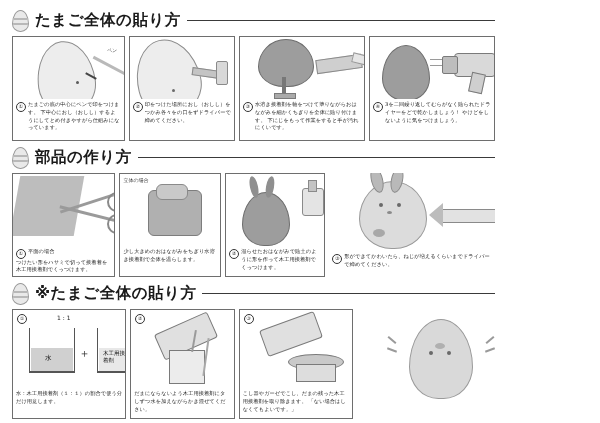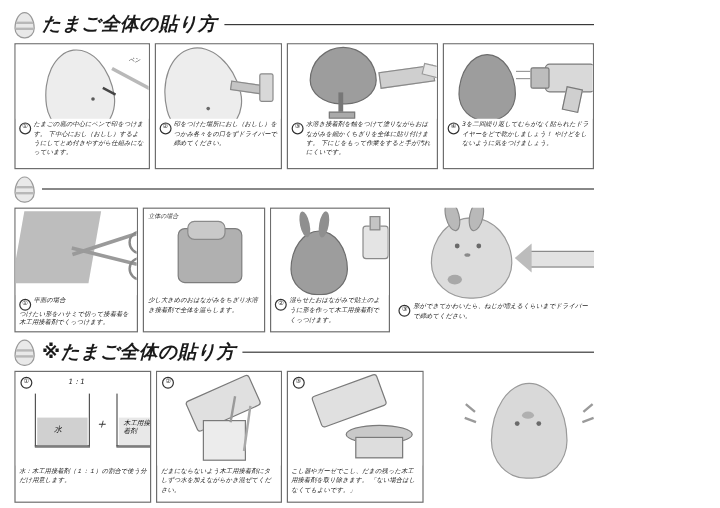--- a/index.html
+++ b/index.html
@@ -13,21 +13,20 @@
     font-family: "DejaVu Sans", "Liberation Sans", sans-serif;
     color: #2b2b2b;
     overflow: hidden;
   }
   .page {
     position: relative;
     width: 507px;
     height: 423px;
     box-sizing: border-box;
     padding: 10px 12px;
-    font-style: italic;
   }
 
   
   .section-head {
     display: flex;
     align-items: center;
     gap: 6px;
     margin: 0 0 4px 0;
   }
   .egg-bullet {
@@ -247,20 +246,21 @@
           <span class="circ">④</span>
           <span class="cap-text">3を二回繰り返してむらがなく貼られたドライヤーをどで乾かしましょう！
 やけどをしないように気をつけましょう。</span>
         </div>
       </div>
     </div>
   </div>
 
   <div class="section-head">
     <div class="egg-bullet"></div>
+    <div class="section-title">部品の作り方</div>
     <div class="title-underline"></div>
   </div>
 
   <div class="row">
 
     <div class="panel" style="width:122px;height:104px;">
       <div class="art" style="height:72px;">
         <div class="line" style="left:2px;top:2px;width:64px;height:60px;background:#bdbdbd;transform:skewX(-10deg);"></div>
         <div class="line" style="left:46px;top:28px;width:56px;height:3px;background:#9a9a9a;transform:rotate(-18deg);"></div>
         <div class="line" style="left:46px;top:38px;width:56px;height:3px;background:#9a9a9a;transform:rotate(14deg);"></div>

